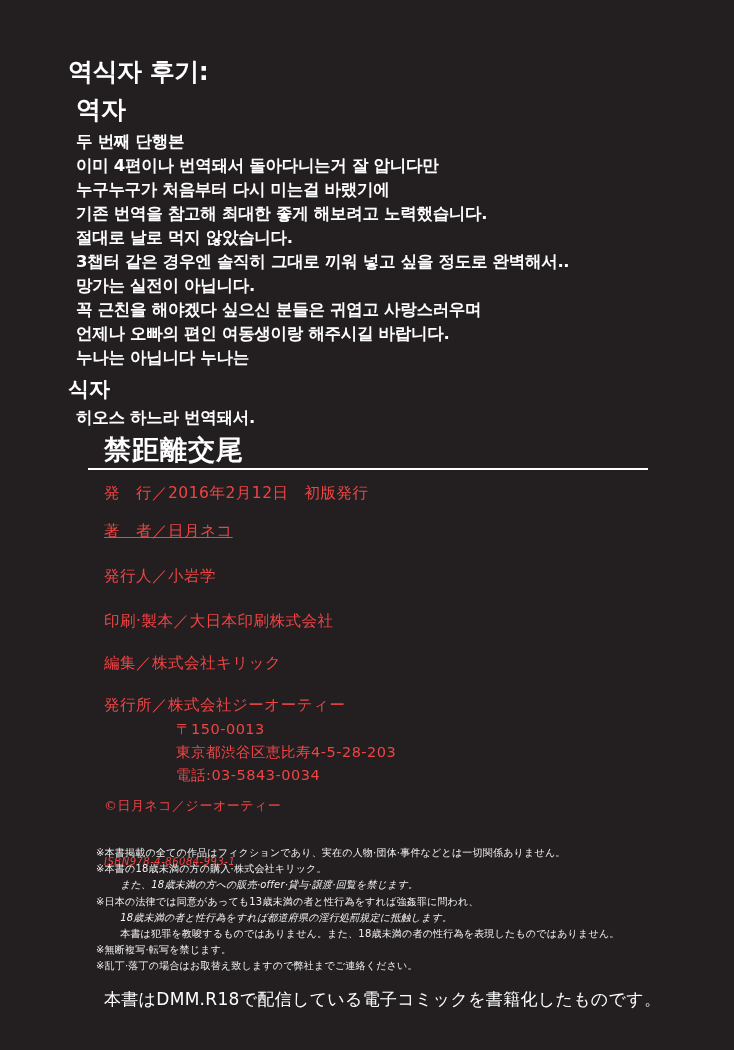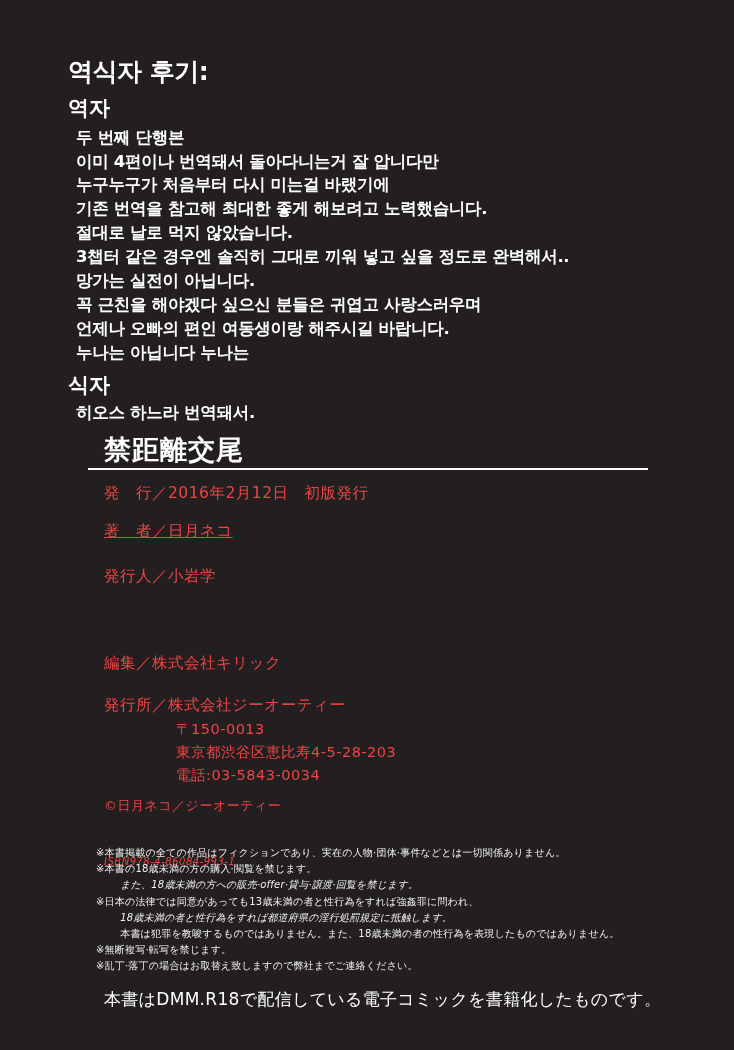--- a/index.html
+++ b/index.html
@@ -29,23 +29,23 @@
     width: 600px;
   }
   .notes-title {
     font-size: 25px;
     font-weight: bold;
     letter-spacing: -0.5px;
     margin: 0 0 10px 0;
     line-height: 1.1;
   }
   .notes-sub {
-    font-size: 21px;
+    font-size: 25px;
     font-weight: bold;
-    margin: 0 0 6px 0;
+    margin: 0 0 6px 8px;
     line-height: 1.15;
   }
   .notes-lines {
     margin: 0 0 0 8px;
     padding: 0;
     list-style: none;
   }
   .notes-lines li {
     font-size: 16.5px;
     font-weight: bold;
@@ -141,31 +141,32 @@
 
 <div class="page">
 
   <div class="colophon">
     <div class="col-title">禁距離交尾</div>
     <div class="col-rule"></div>
 
     <div class="col-line l-issue">発　行／2016年2月12日　初版発行</div>
     <div class="col-line l-author">著　者／日月ネコ</div>
     <div class="col-line l-pub">発行人／小岩学</div>
+    <div class="col-line l-print">印刷·製本／大日本印刷株式会社</div>
     <div class="col-line l-edit">編集／株式会社キリック</div>
     <div class="col-line l-place">発行所／株式会社ジーオーティー</div>
     <div class="col-line l-zip">〒150-0013</div>
     <div class="col-line l-addr">東京都渋谷区恵比寿4-5-28-203</div>
     <div class="col-line l-tel">電話:03-5843-0034</div>
     <div class="col-line l-copy">©日月ネコ／ジーオーティー</div>
     <div class="col-line l-isbn">ISBN978-4-86084-993-1</div>
 
     <div class="fineprint">
       <div>※本書掲載の全ての作品はフィクションであり、実在の人物·団体·事件などとは一切関係ありません。</div>
-      <div>※本書の18歳未満の方の購入·閲覧を禁じます。</div>
+      <div>※本書の18歳未満の方の購入·株式会社キリック。</div>
       <div class="indent1">　また、18歳未満の方への販売·offer·貸与·譲渡·回覧を禁じます。</div>
       <div>※日本の法律では同意があっても13歳未満の者と性行為をすれば強姦罪に問われ、</div>
       <div class="indent1">　18歳未満の者と性行為をすれば都道府県の淫行処罰規定に抵触します。</div>
       <div class="indent2">　本書は犯罪を教唆するものではありません。また、18歳未満の者の性行為を表現したものではありません。</div>
       <div>※無断複写·転写を禁じます。</div>
       <div>※乱丁·落丁の場合はお取替え致しますので弊社までご連絡ください。</div>
     </div>
 
     <div class="footer-note">本書はDMM.R18で配信している電子コミックを書籍化したものです。</div>
   </div>

